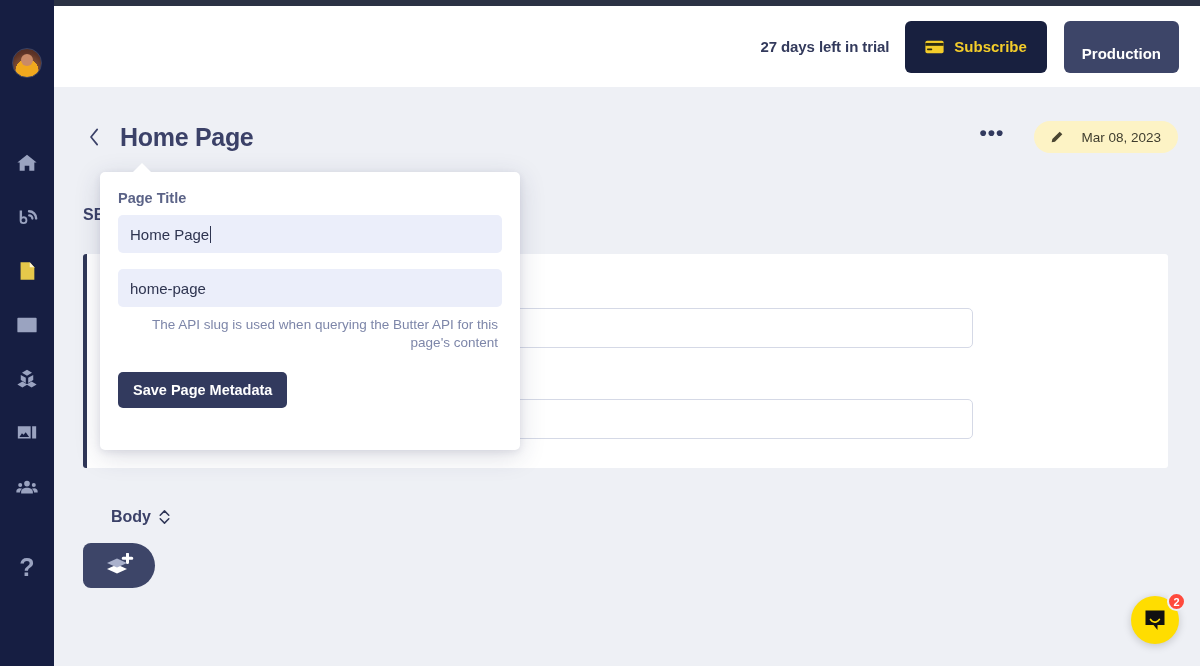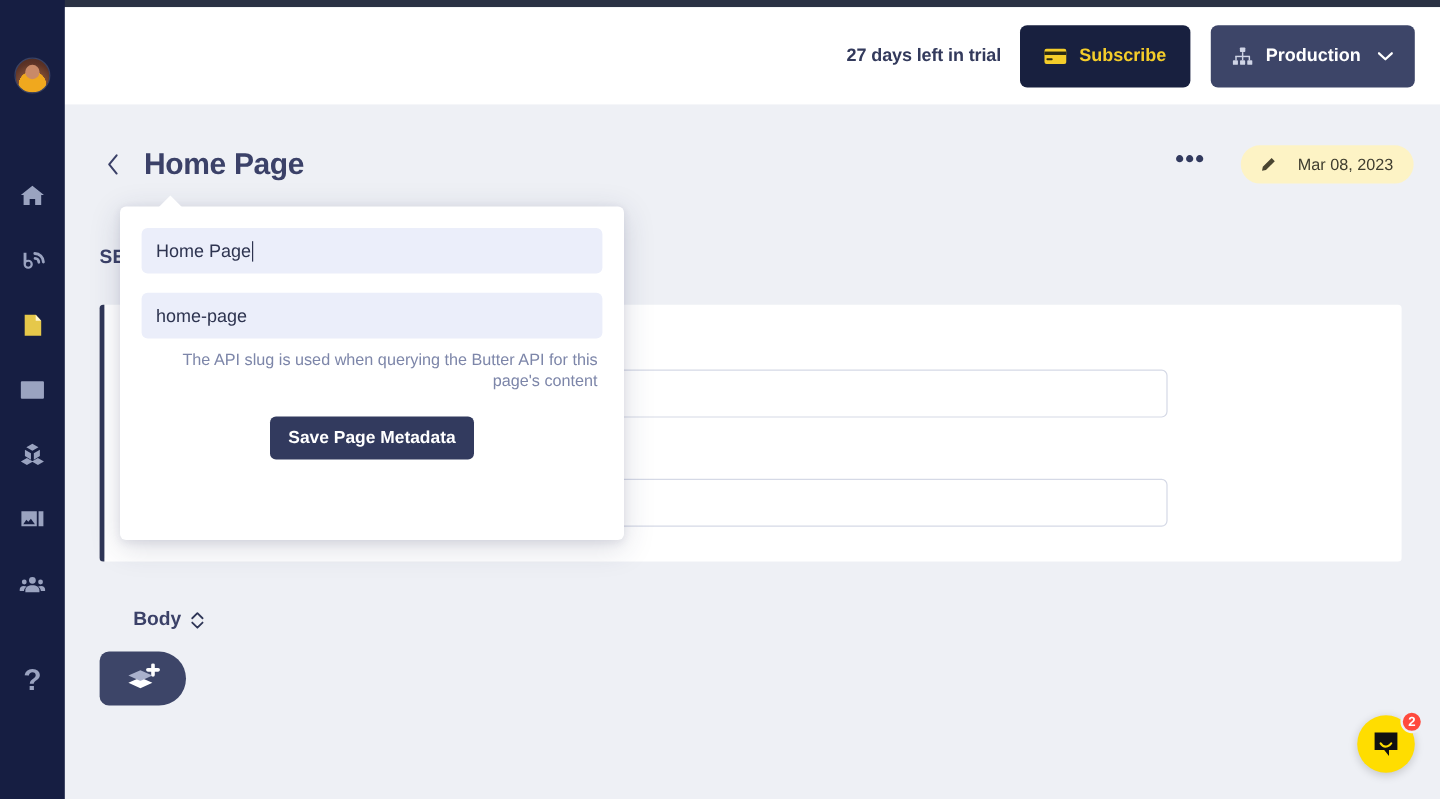--- a/index.html
+++ b/index.html
@@ -73,23 +73,24 @@
     display: flex; align-items: center; gap: 10px;
     font-size: 15px; font-weight: bold; cursor: pointer;
     font-family: "Liberation Sans", sans-serif;
     margin-right: 17px;
   }
   .card-ic { width: 19px; height: 14px; display: block; }
   .btn-production {
     height: 52px; background: #3d4568; color: #ffffff;
     border: none; border-radius: 6px;
     padding: 0 18px;
-    display: flex; align-items: center; gap: 11px;
+    display: flex; align-items: center; gap: 24px;
     font-size: 15px; font-weight: bold; cursor: pointer;
     font-family: "Liberation Sans", sans-serif;
+    flex-direction: column;
   }
   .sitemap-ic { width: 17px; height: 16px; display: block; fill: #cfd4e6; }
   .chev { width: 13px; height: 8px; display: block; margin-left: 3px; }
 
   
   .page-head {
     position: absolute; left: 54px; top: 110px; width: 1146px; height: 54px;
     display: flex; align-items: center;
   }
   .back-chevron {
@@ -174,21 +175,21 @@
   .caret {
     display: inline-block; width: 1px; height: 17px;
     background: #2e3450; margin-left: 1px;
     vertical-align: -3px;
   }
   .field-gap { height: 16px; }
   .help-text {
     font-size: 13.5px; color: #7d86a9; line-height: 18px;
     margin-top: 9px; width: 380px; text-align: right;
   }
-  .btn-save-row { display: flex; justify-content: center; margin-top: 20px; padding-right: 0; }
+  .btn-save-row { display: flex; justify-content: flex-start; margin-top: 20px; padding-right: 0; }
   .btn-save {
     height: 36px; background: #323a5e; color: #ffffff;
     border: none; border-radius: 5px; padding: 0 15px;
     font-size: 14.5px; font-weight: bold; cursor: pointer;
     font-family: "Liberation Sans", sans-serif;
   }
 
   
   .body-head {
     position: absolute; left: 83px; top: 508px;
@@ -349,20 +350,21 @@
 
   <div class="seo-card">
     <div class="seo-accent"></div>
     <div class="seo-input one"></div>
     <div class="seo-input two"></div>
   </div>
 
   <div class="popover">
     <div class="popover-arrow"></div>
     <div class="pop-inner">
+      <div class="field-label">Page Title</div>
       <div class="field-input">
         <span>Home Page</span>
           <span class="caret"></span>
       </div>
 
       <div class="field-gap"></div>
 
       <div class="field-input">
         <span>home-page</span>
       </div>

